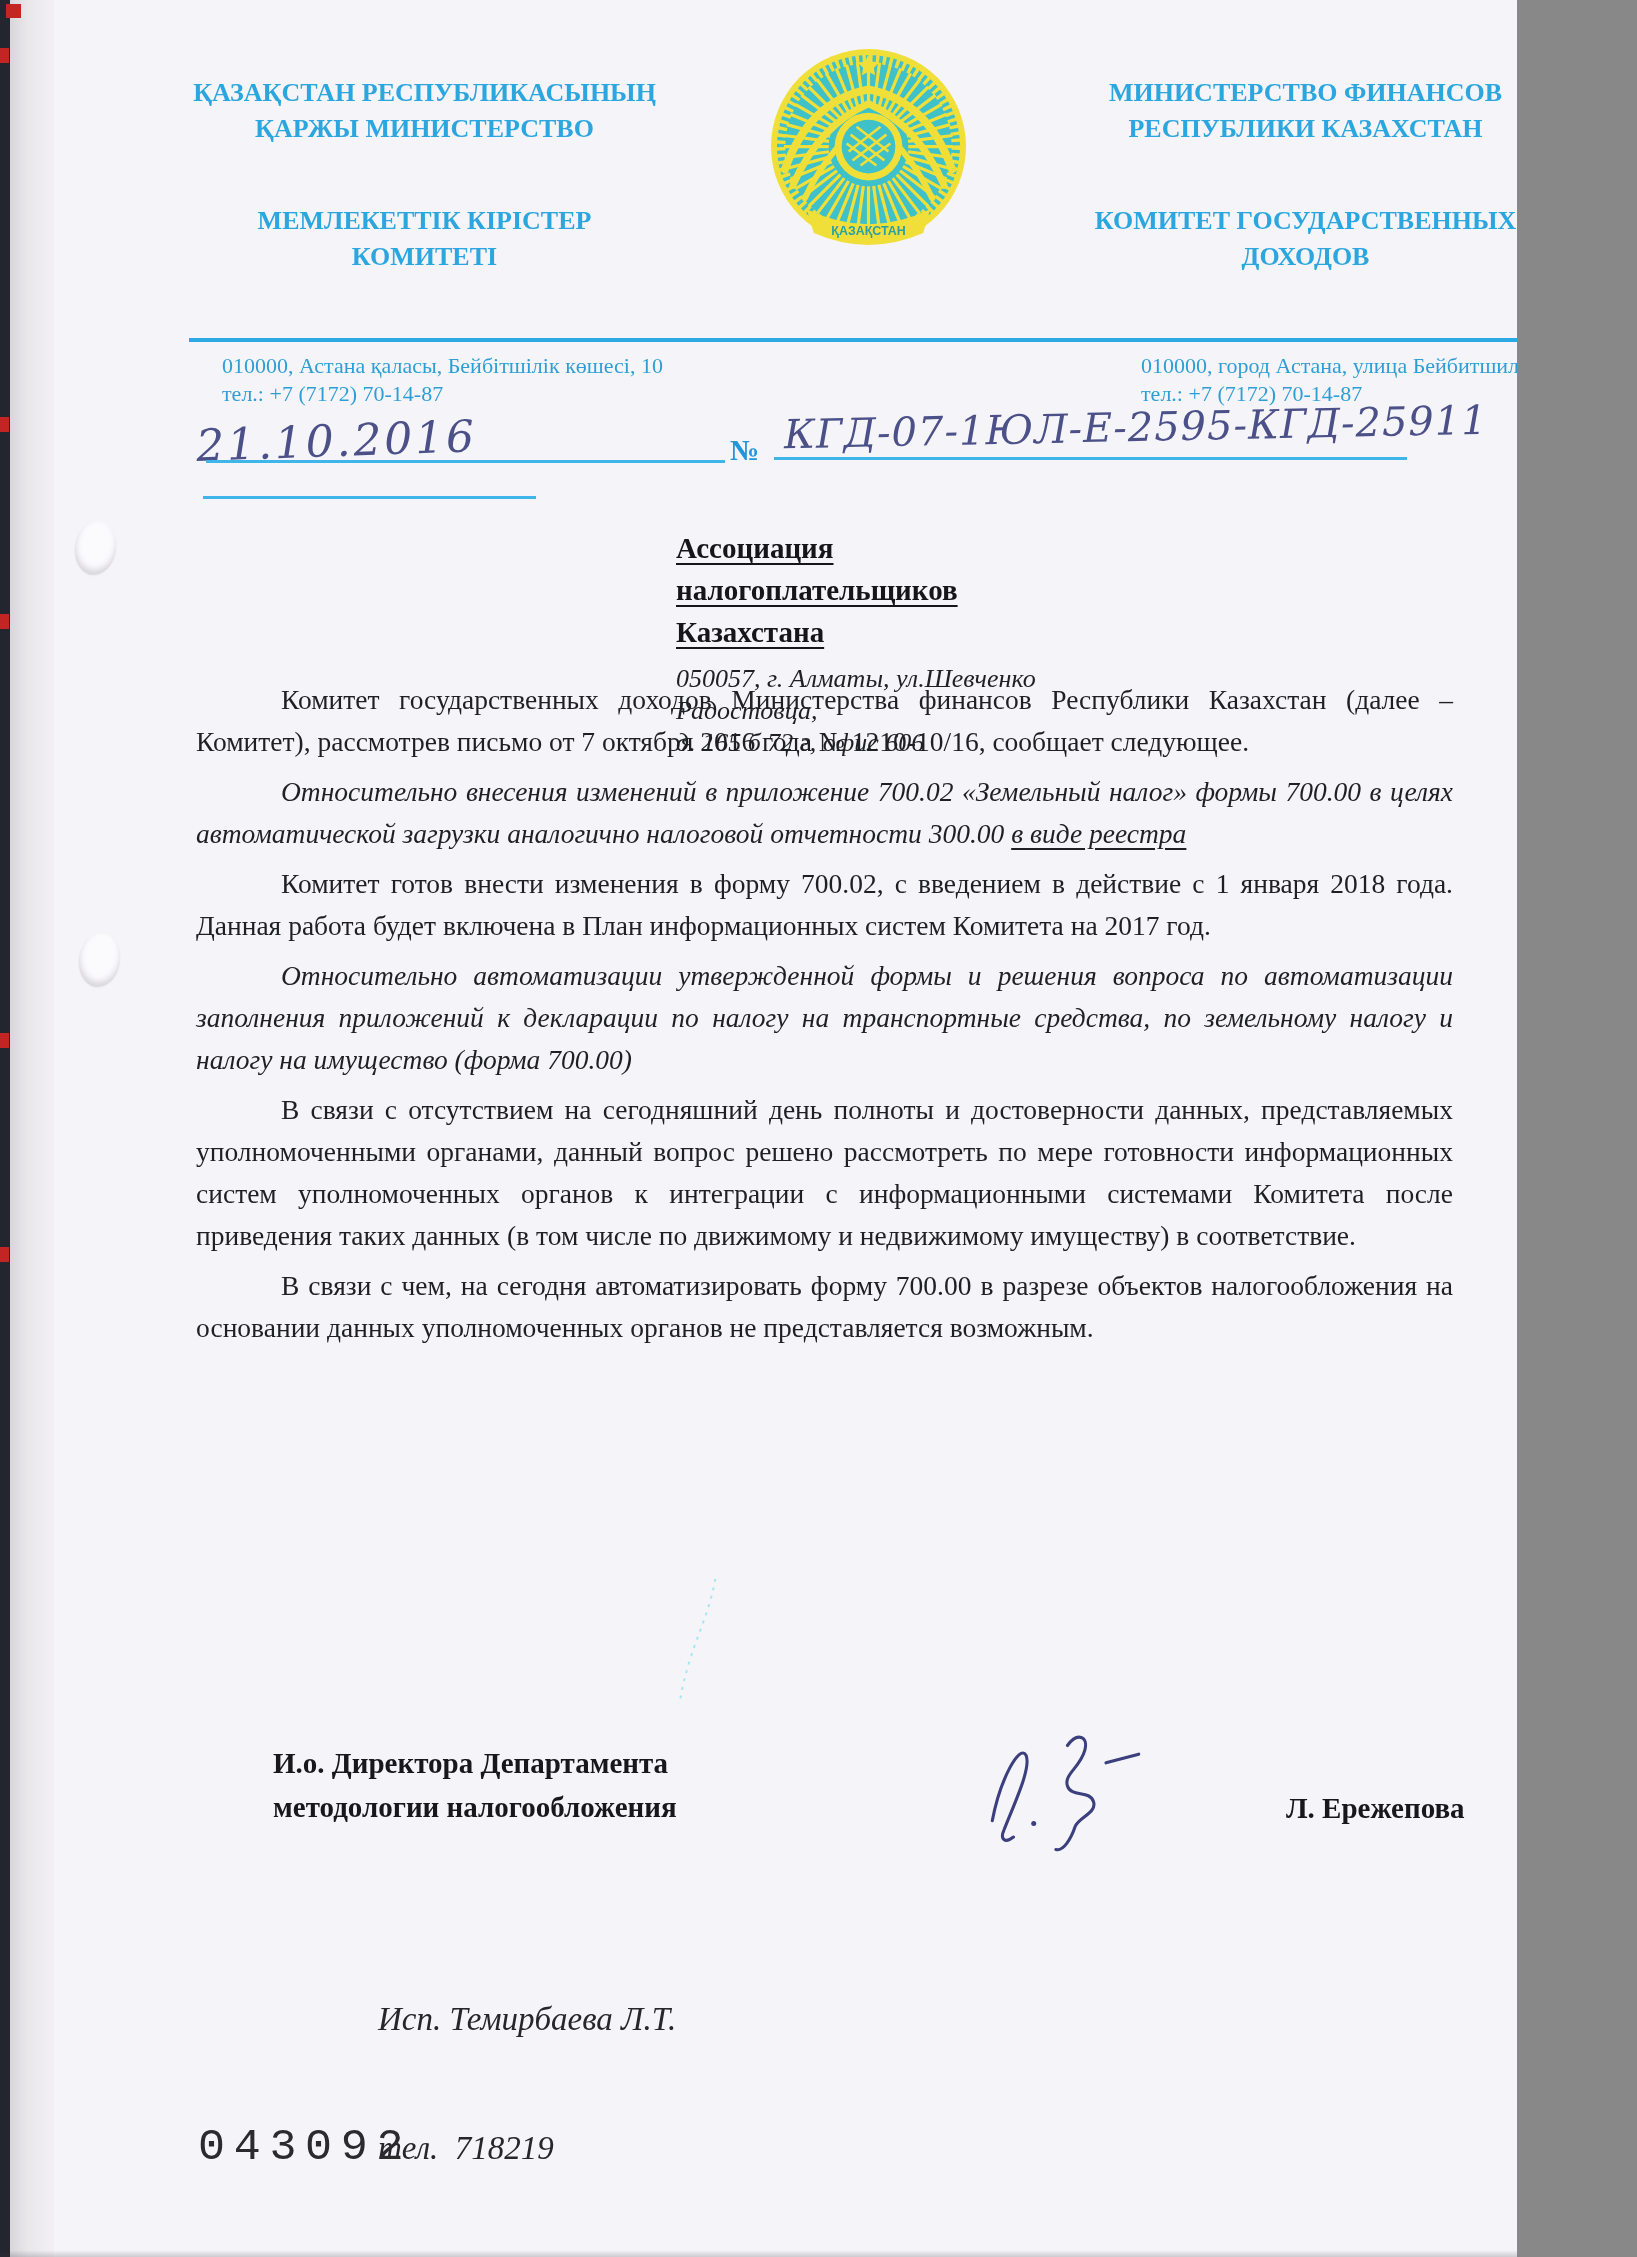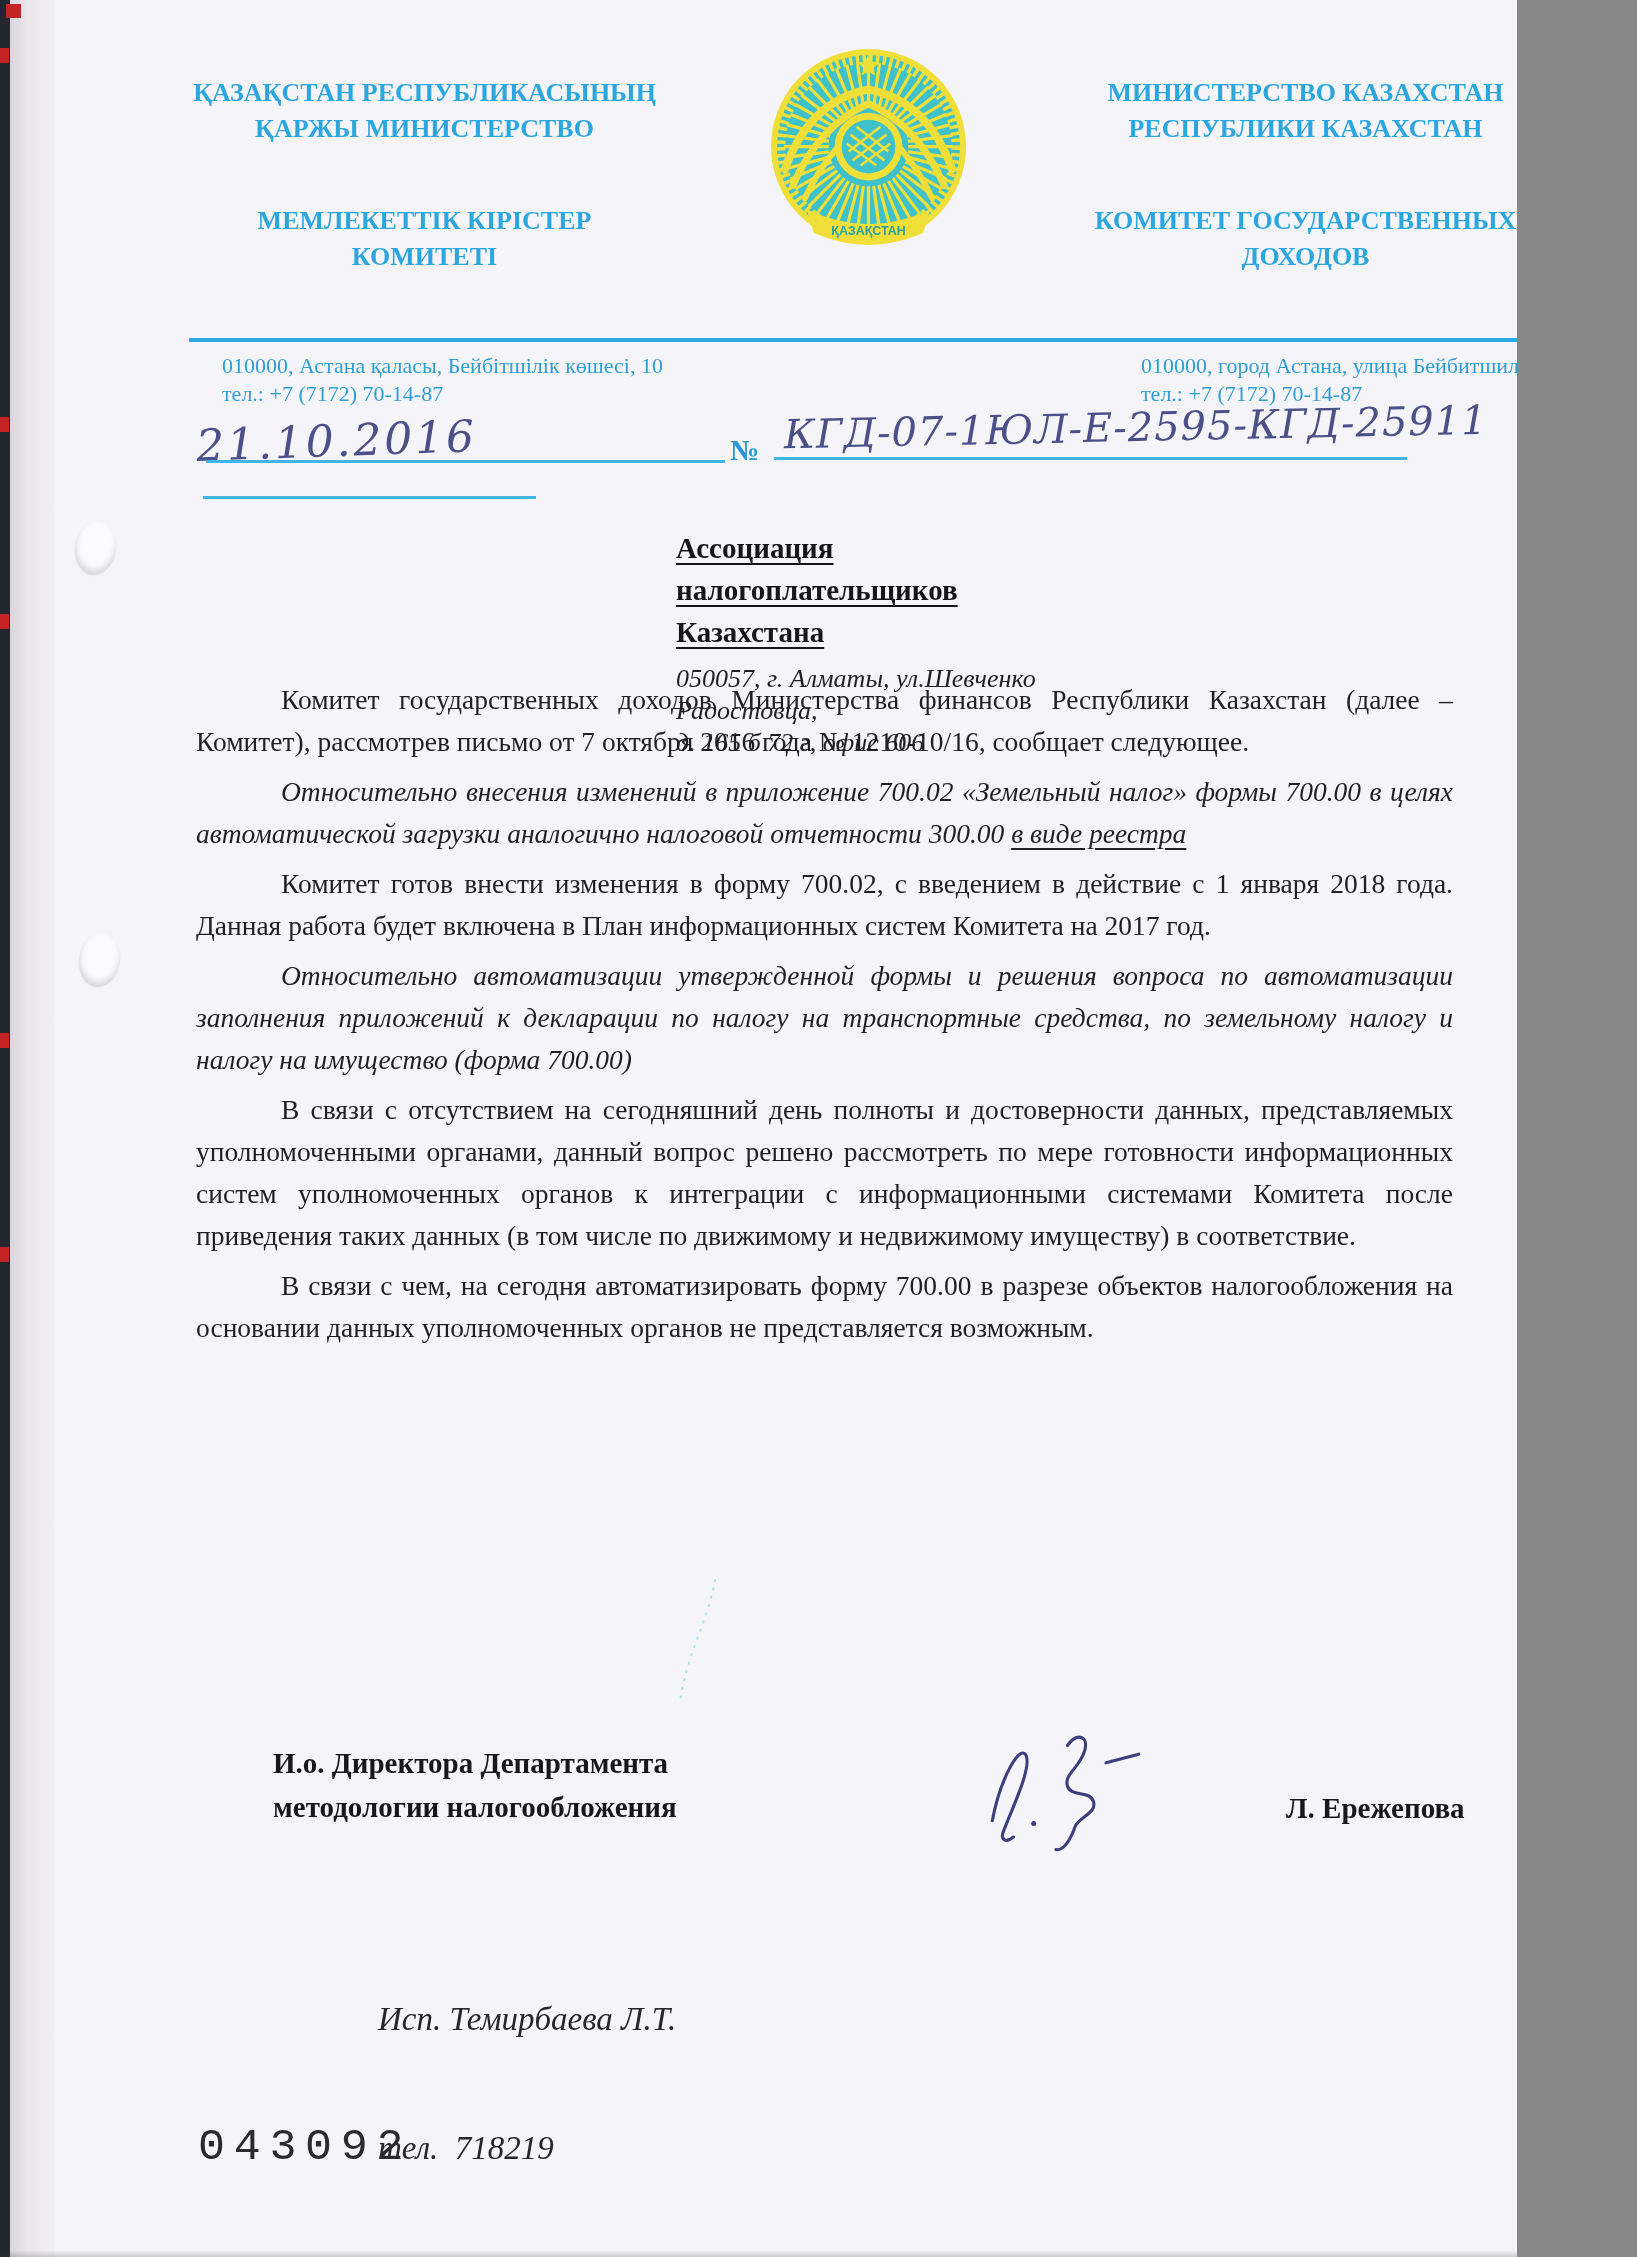--- a/index.html
+++ b/index.html
@@ -105,21 +105,21 @@
 
   <div class="abs org org-left">
     <div>ҚАЗАҚСТАН РЕСПУБЛИКАСЫНЫҢ</div>
     <div>ҚАРЖЫ МИНИСТЕРСТВО</div>
     <div class="gap"></div>
     <div>МЕМЛЕКЕТТІК КІРІСТЕР</div>
     <div>КОМИТЕТІ</div>
   </div>
 
   <div class="abs org org-right">
-    <div>МИНИСТЕРСТВО КАЗАХСТАН</div>
+    <div>МИНИСТЕРСТВО ФИНАНСОВ</div>
     <div>РЕСПУБЛИКИ КАЗАХСТАН</div>
     <div class="gap"></div>
     <div>КОМИТЕТ ГОСУДАРСТВЕННЫХ</div>
     <div>ДОХОДОВ</div>
   </div>
 
   <svg class="abs emblem" viewBox="0 0 200 227" xmlns="http://www.w3.org/2000/svg">
     <circle cx="100" cy="103" r="98" fill="#f0df38"></circle>
     <circle cx="100" cy="103" r="92" fill="#3fc1c9"></circle>
     <circle cx="100" cy="103" r="88" fill="none" stroke="#f0df38" stroke-width="9" stroke-dasharray="3.4 3.4"></circle>

